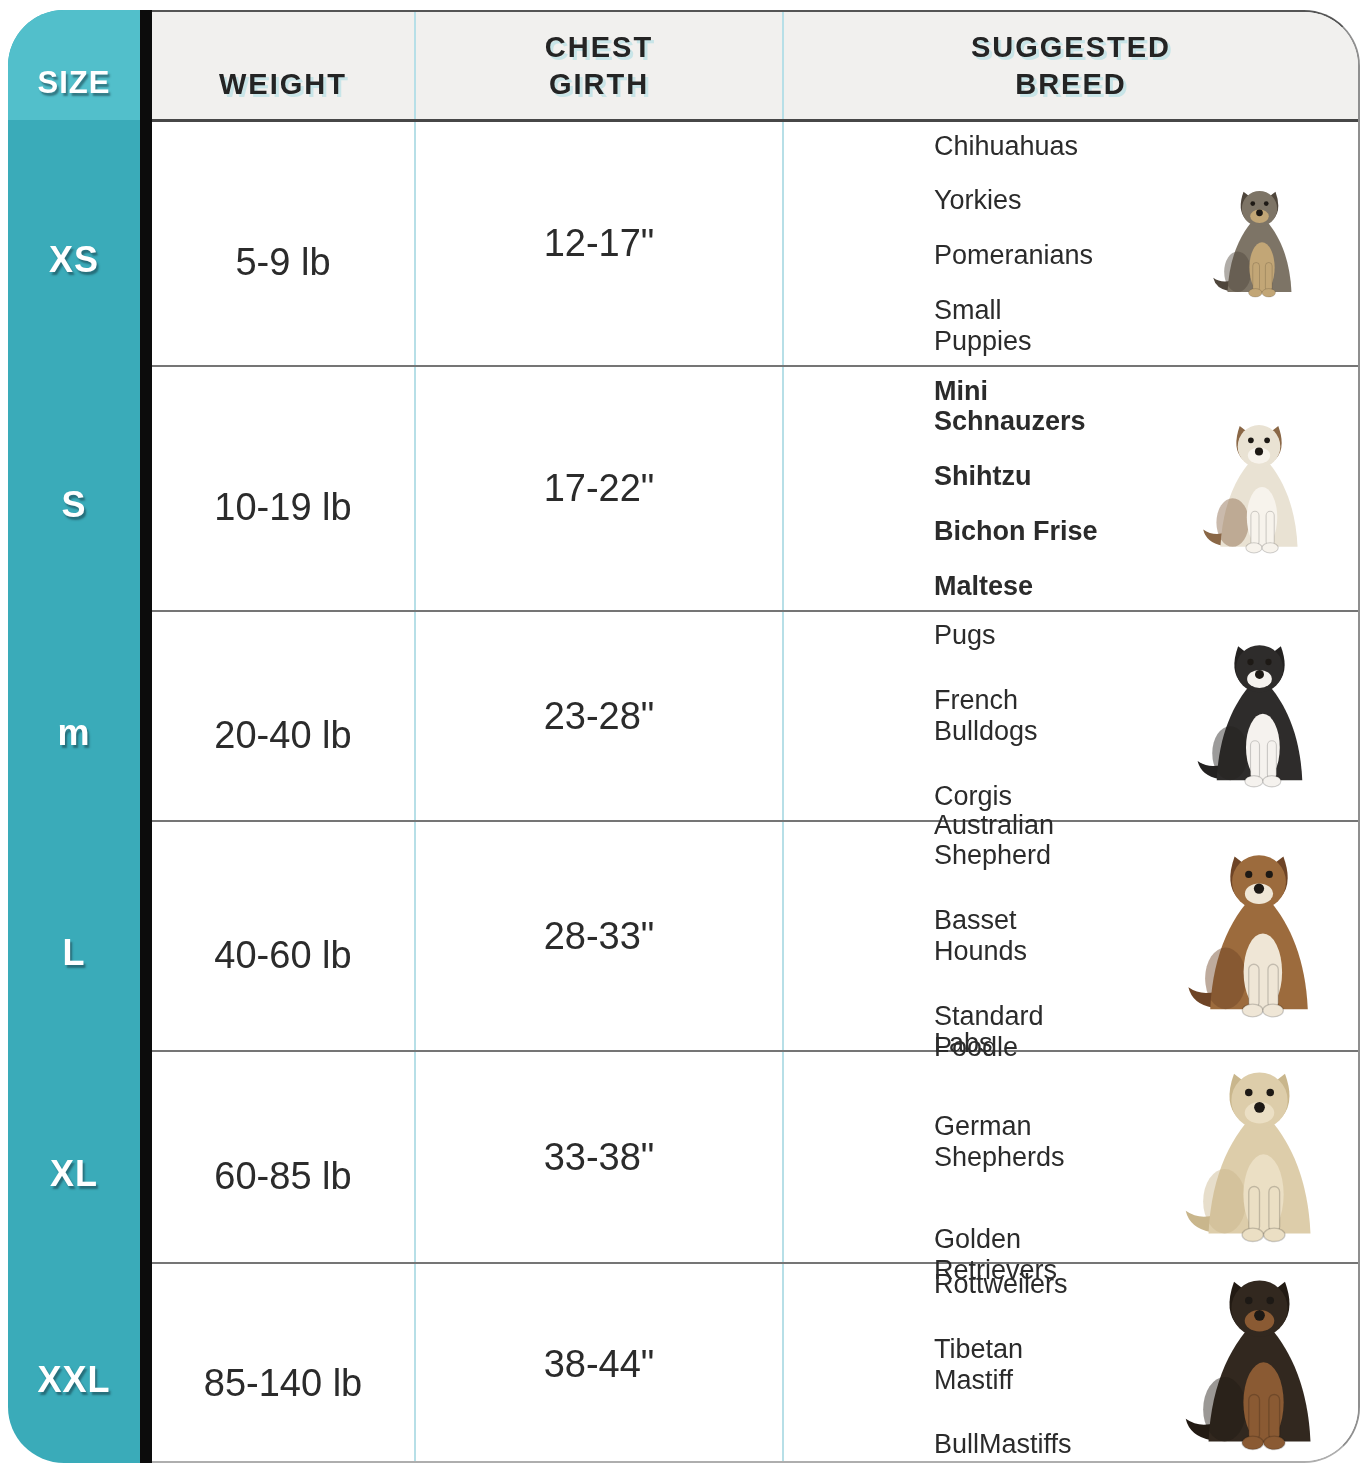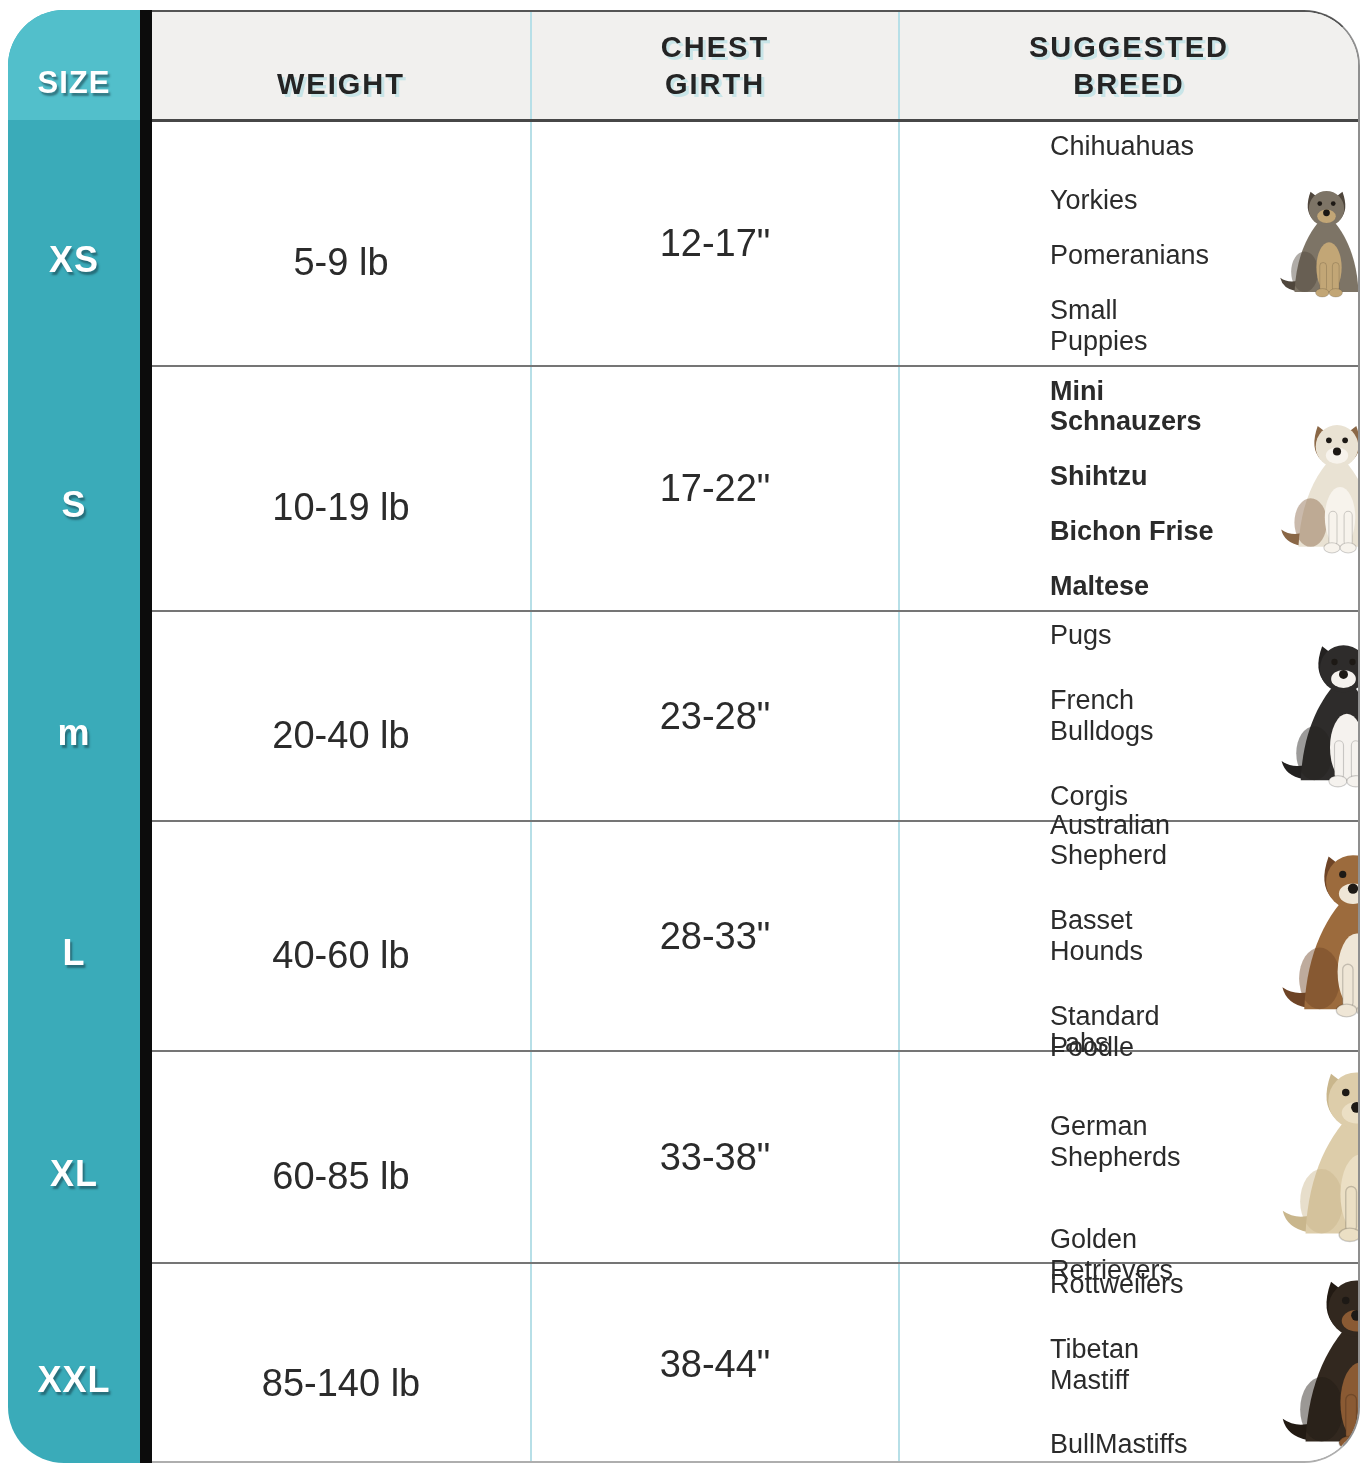--- a/index.html
+++ b/index.html
@@ -56,21 +56,21 @@
     overflow:hidden;background:#fff;
     display:flex;flex-direction:column;
   }
   .header-row{
     height:110px;flex:0 0 auto;background:var(--header-background);
     display:flex;border-bottom:3px solid var(--header-rule);
   }
   .data-row{display:flex;flex:0 0 auto;border-bottom:2px solid var(--row-separator);background:#fff;}
   .data-row:last-child{border-bottom:none;}
 
-  .c-weight{width:378px;flex:0 0 auto;margin-top:38px;}
+  .c-weight{width:262px;flex:0 0 auto;margin-top:38px;}
   .c-girth{width:368px;flex:0 0 auto;border-left:2px solid var(--column-separator);}
   .c-breed{flex:1 1 auto;border-left:2px solid var(--column-separator);}
 
   .hcell{display:flex;align-items:center;justify-content:center;text-align:center;}
   .hlabel{
     font-weight:bold;font-size:29px;letter-spacing:2px;line-height:1.25;
     max-width:170px;
     text-shadow:3px 3px 0 rgba(150,215,225,.45);
   }
   .c-breed .hlabel{max-width:290px;}

